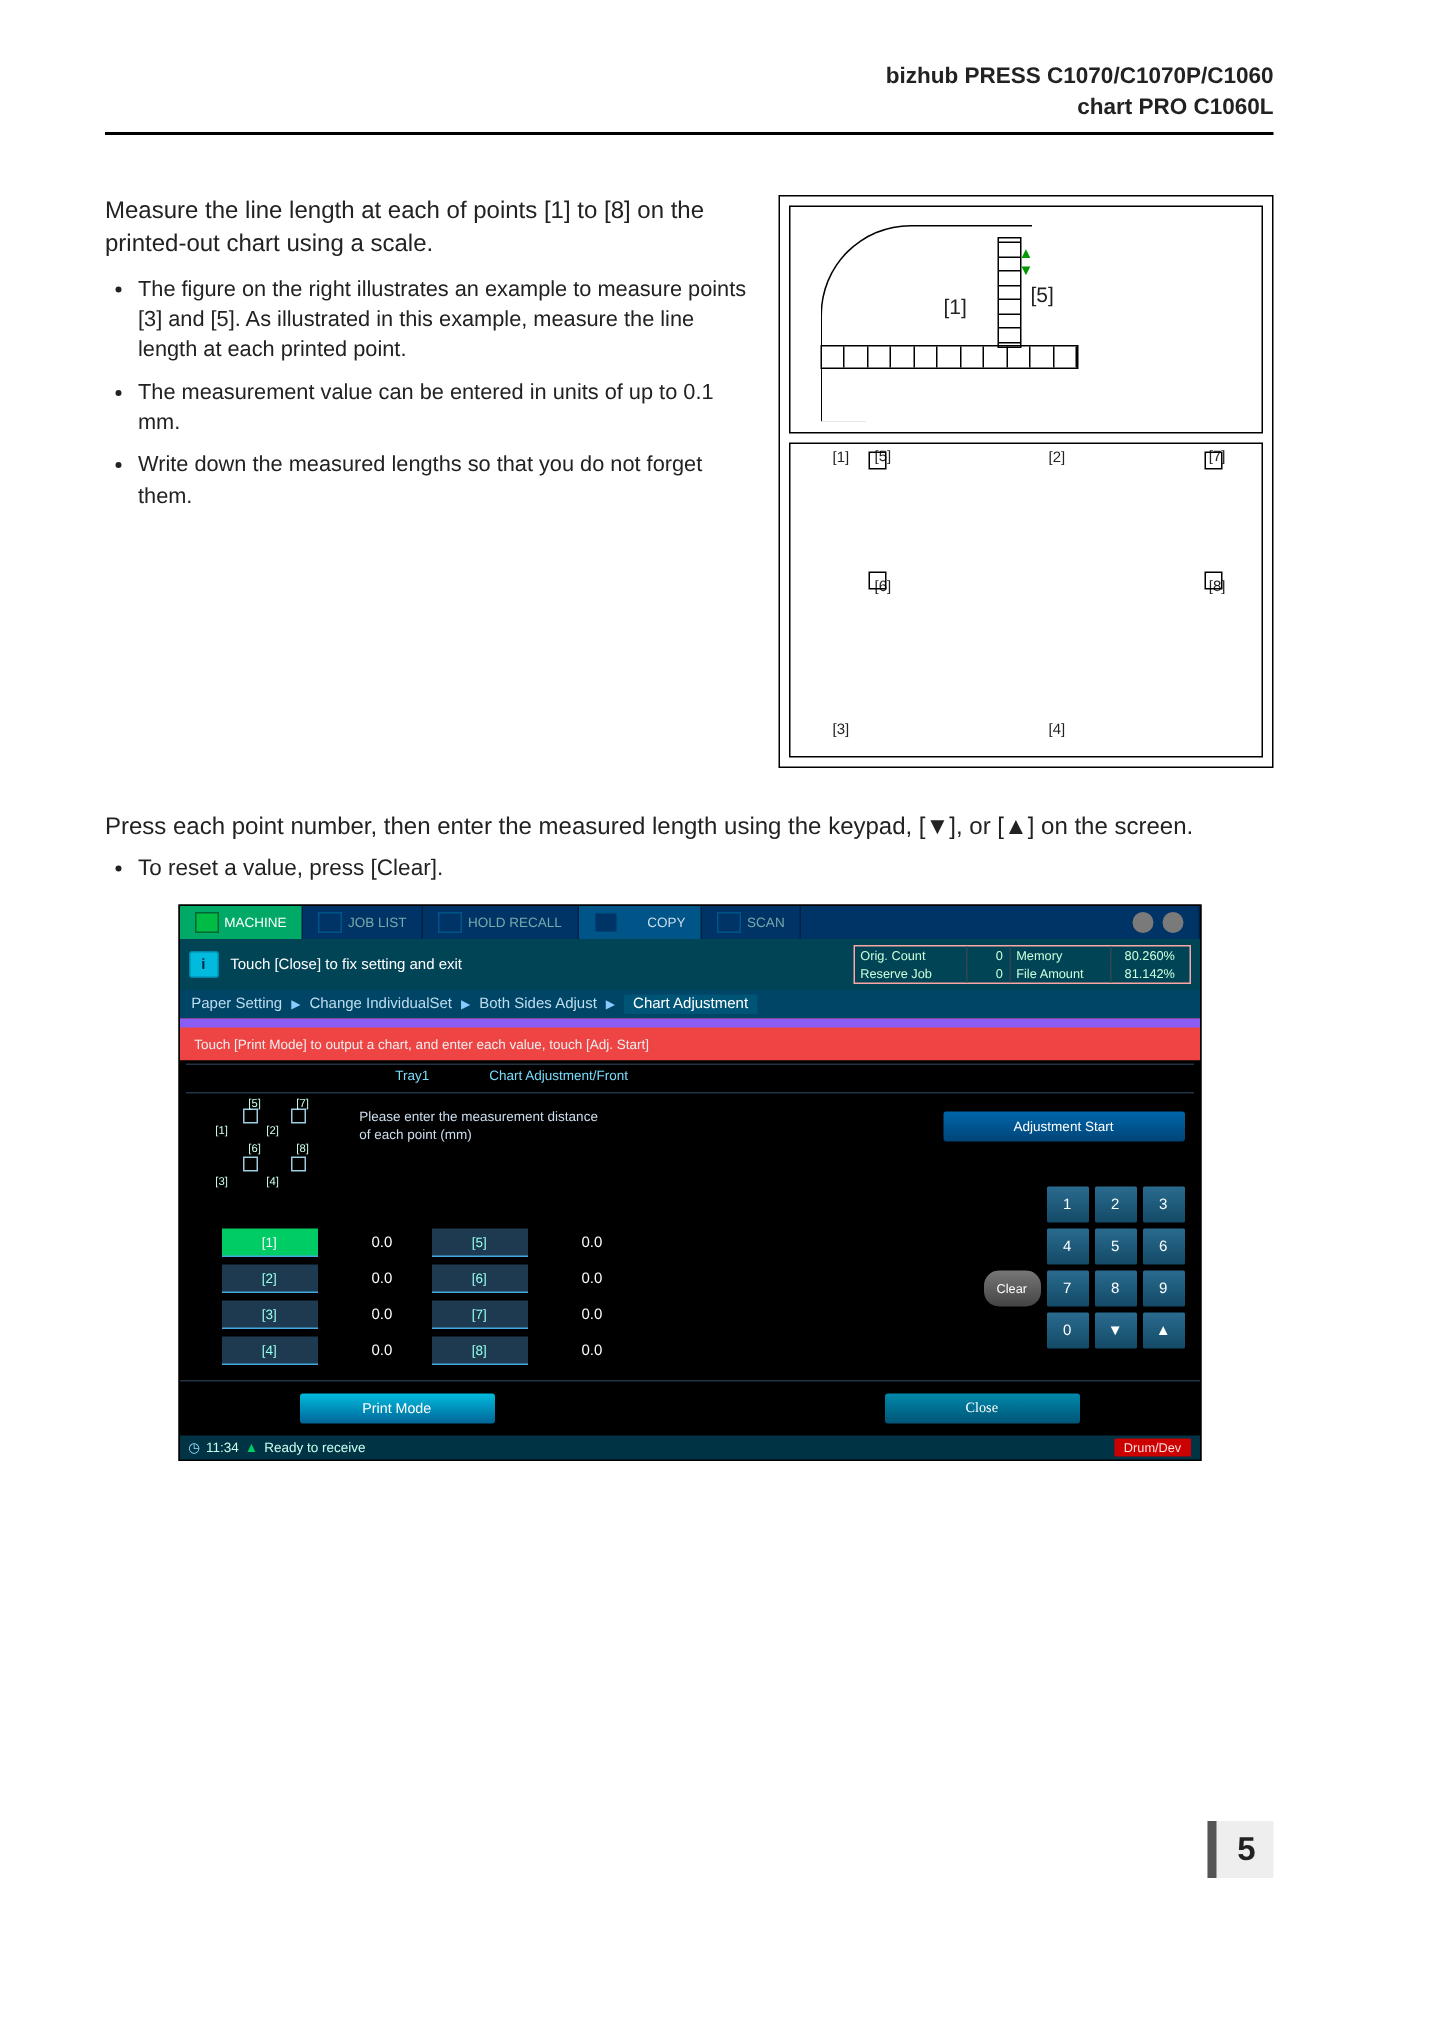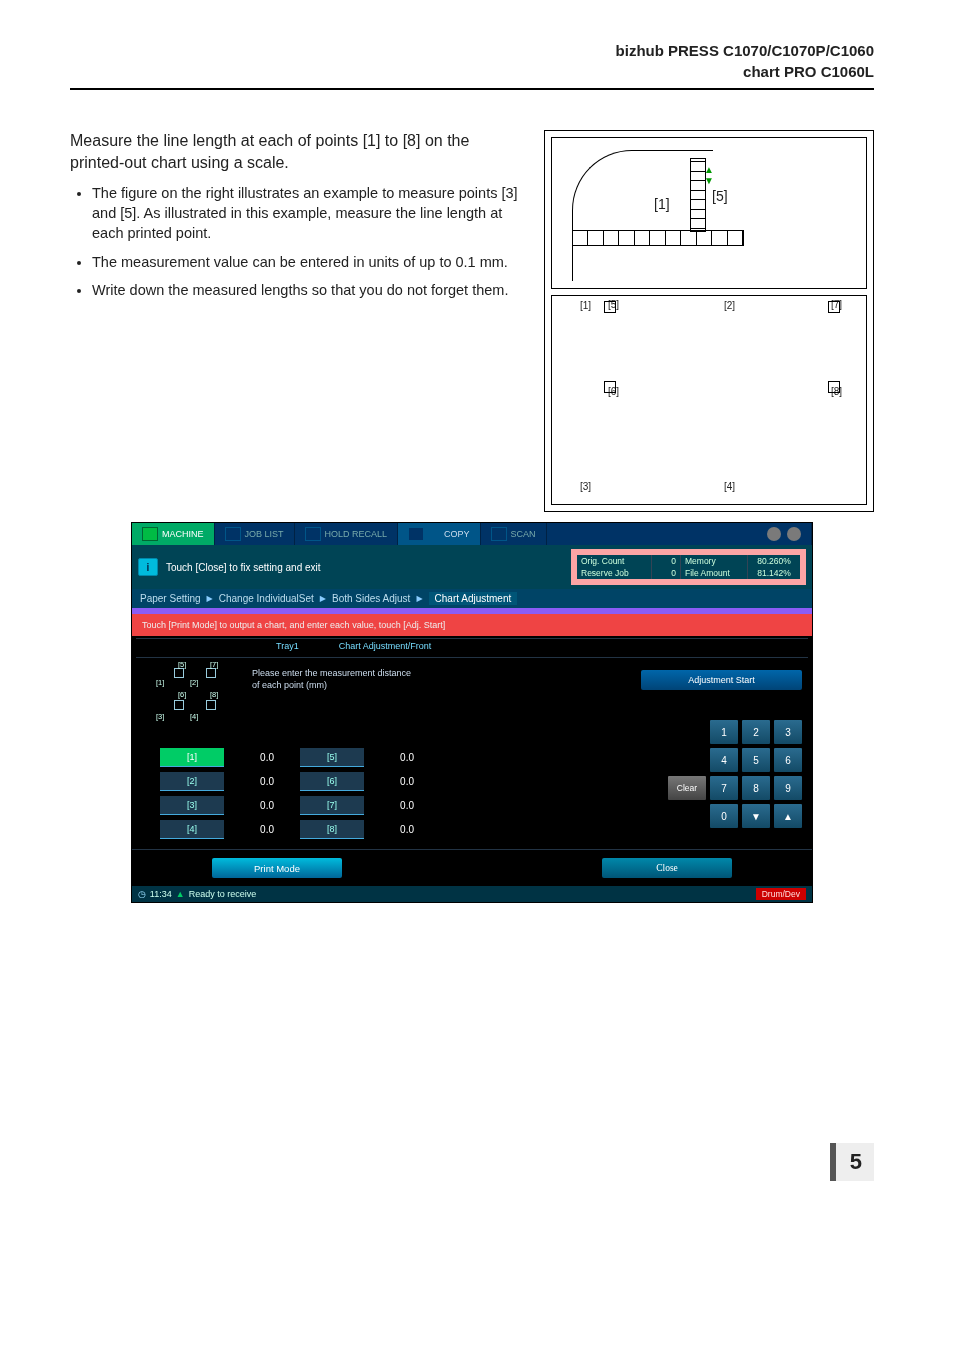--- a/index.html
+++ b/index.html
@@ -3,21 +3,21 @@
 <meta charset="utf-8">
 <style>
   body {
     margin: 0;
     font-family: Arial, Helvetica, sans-serif;
     color: #222;
     background: #fff;
     width: 954px;
   }
   .page {
-    padding: 40px 80px 40px 70px;
+    padding: 40px 105px 40px 70px;
   }
   .hdr {
     text-align: right;
     font-weight: bold;
     font-size: 15px;
     line-height: 1.4;
   }
   .rule {
     border-bottom: 2px solid #000;
     margin: 6px 0 40px 0;
@@ -174,21 +174,21 @@
     width: 18px; height: 16px;
     background: #0bd;
     border: 1px solid #08a;
     color: #024;
     display: flex; align-items: center; justify-content: center;
     font-weight: bold;
     border-radius: 2px;
   }
   .status-block {
     margin-left: auto;
-    border: 6px solid #fca5a5;
+    border: 1px solid #fca5a5;
     font-size: 8.5px;
     color: #cfd;
   }
   .status-block .row { display: flex; }
   .status-block .cell { padding: 1px 4px; border-left: 1px solid #345; }
   .status-block .cell:first-child { border-left: none; min-width: 66px; }
   .status-block .n { min-width: 20px; text-align: right; }
   .status-block .lbl { min-width: 58px; }
   .status-block .pct { min-width: 44px; text-align: center; }
 
@@ -302,20 +302,21 @@
   .kb {
     background: linear-gradient(#2a6b8f, #134a66);
     color: #fff;
     display: flex; align-items: center; justify-content: center;
     border-radius: 1px;
     font-size: 10px;
   }
   .kb.clear {
     background: linear-gradient(#777, #444);
     font-size: 8.5px;
+    border-radius: 10px;
   }
   .kb.empty { background: transparent; }
 
   .bottom-btns {
     background: #000;
     display: flex;
     padding: 8px 10px 8px 10px;
     gap: 60px;
     justify-content: center;
     border-top: 1px solid #234;
@@ -432,20 +433,24 @@
             <div class="corner" style="left:0; top:0;"></div>
             <div class="corner" style="right:0; top:0;"></div>
             <div class="corner" style="left:0; top:80px;"></div>
             <div class="corner" style="right:0; top:80px;"></div>
           </div>
         </div>
       </div>
     </div>
   </div>
 
+  <div class="body-para">Press each point number, then enter the measured length using the keypad, [▼], or [▲] on the screen.</div>
+  <ul class="body-bullets">
+    <li>To reset a value, press [Clear].</li>
+  </ul>
 
   <div class="screen-wrap">
     <div class="screen">
       <div class="topnav">
         <div class="tab active">
           <span class="ticon"></span>
           <span>MACHINE</span>
         </div>
         <div class="tab">
           <span class="ticon dark"></span>

